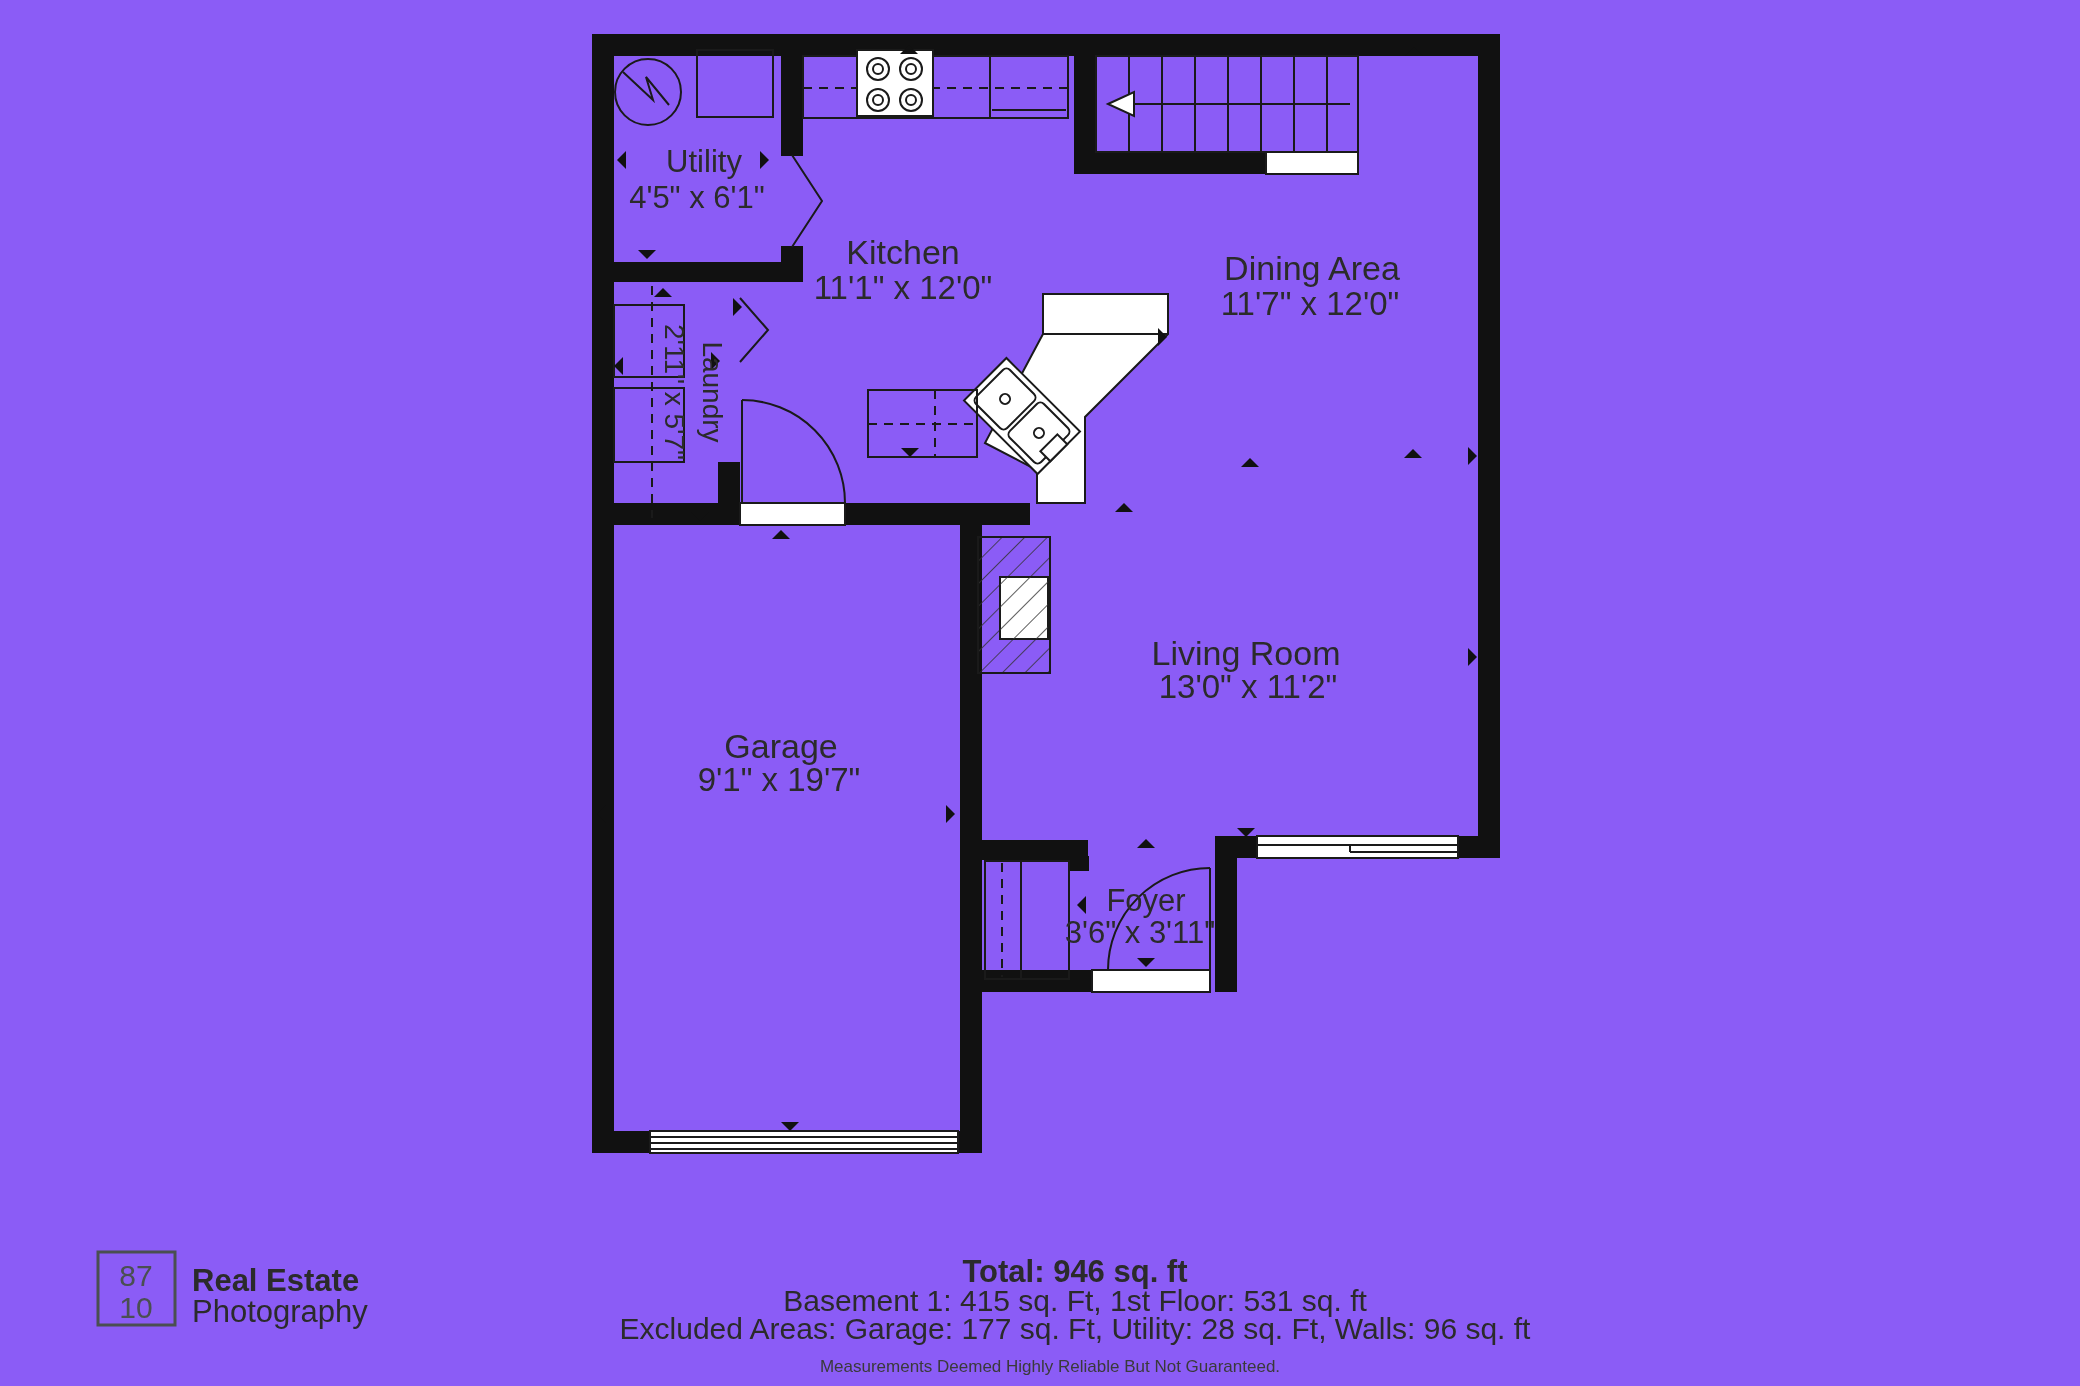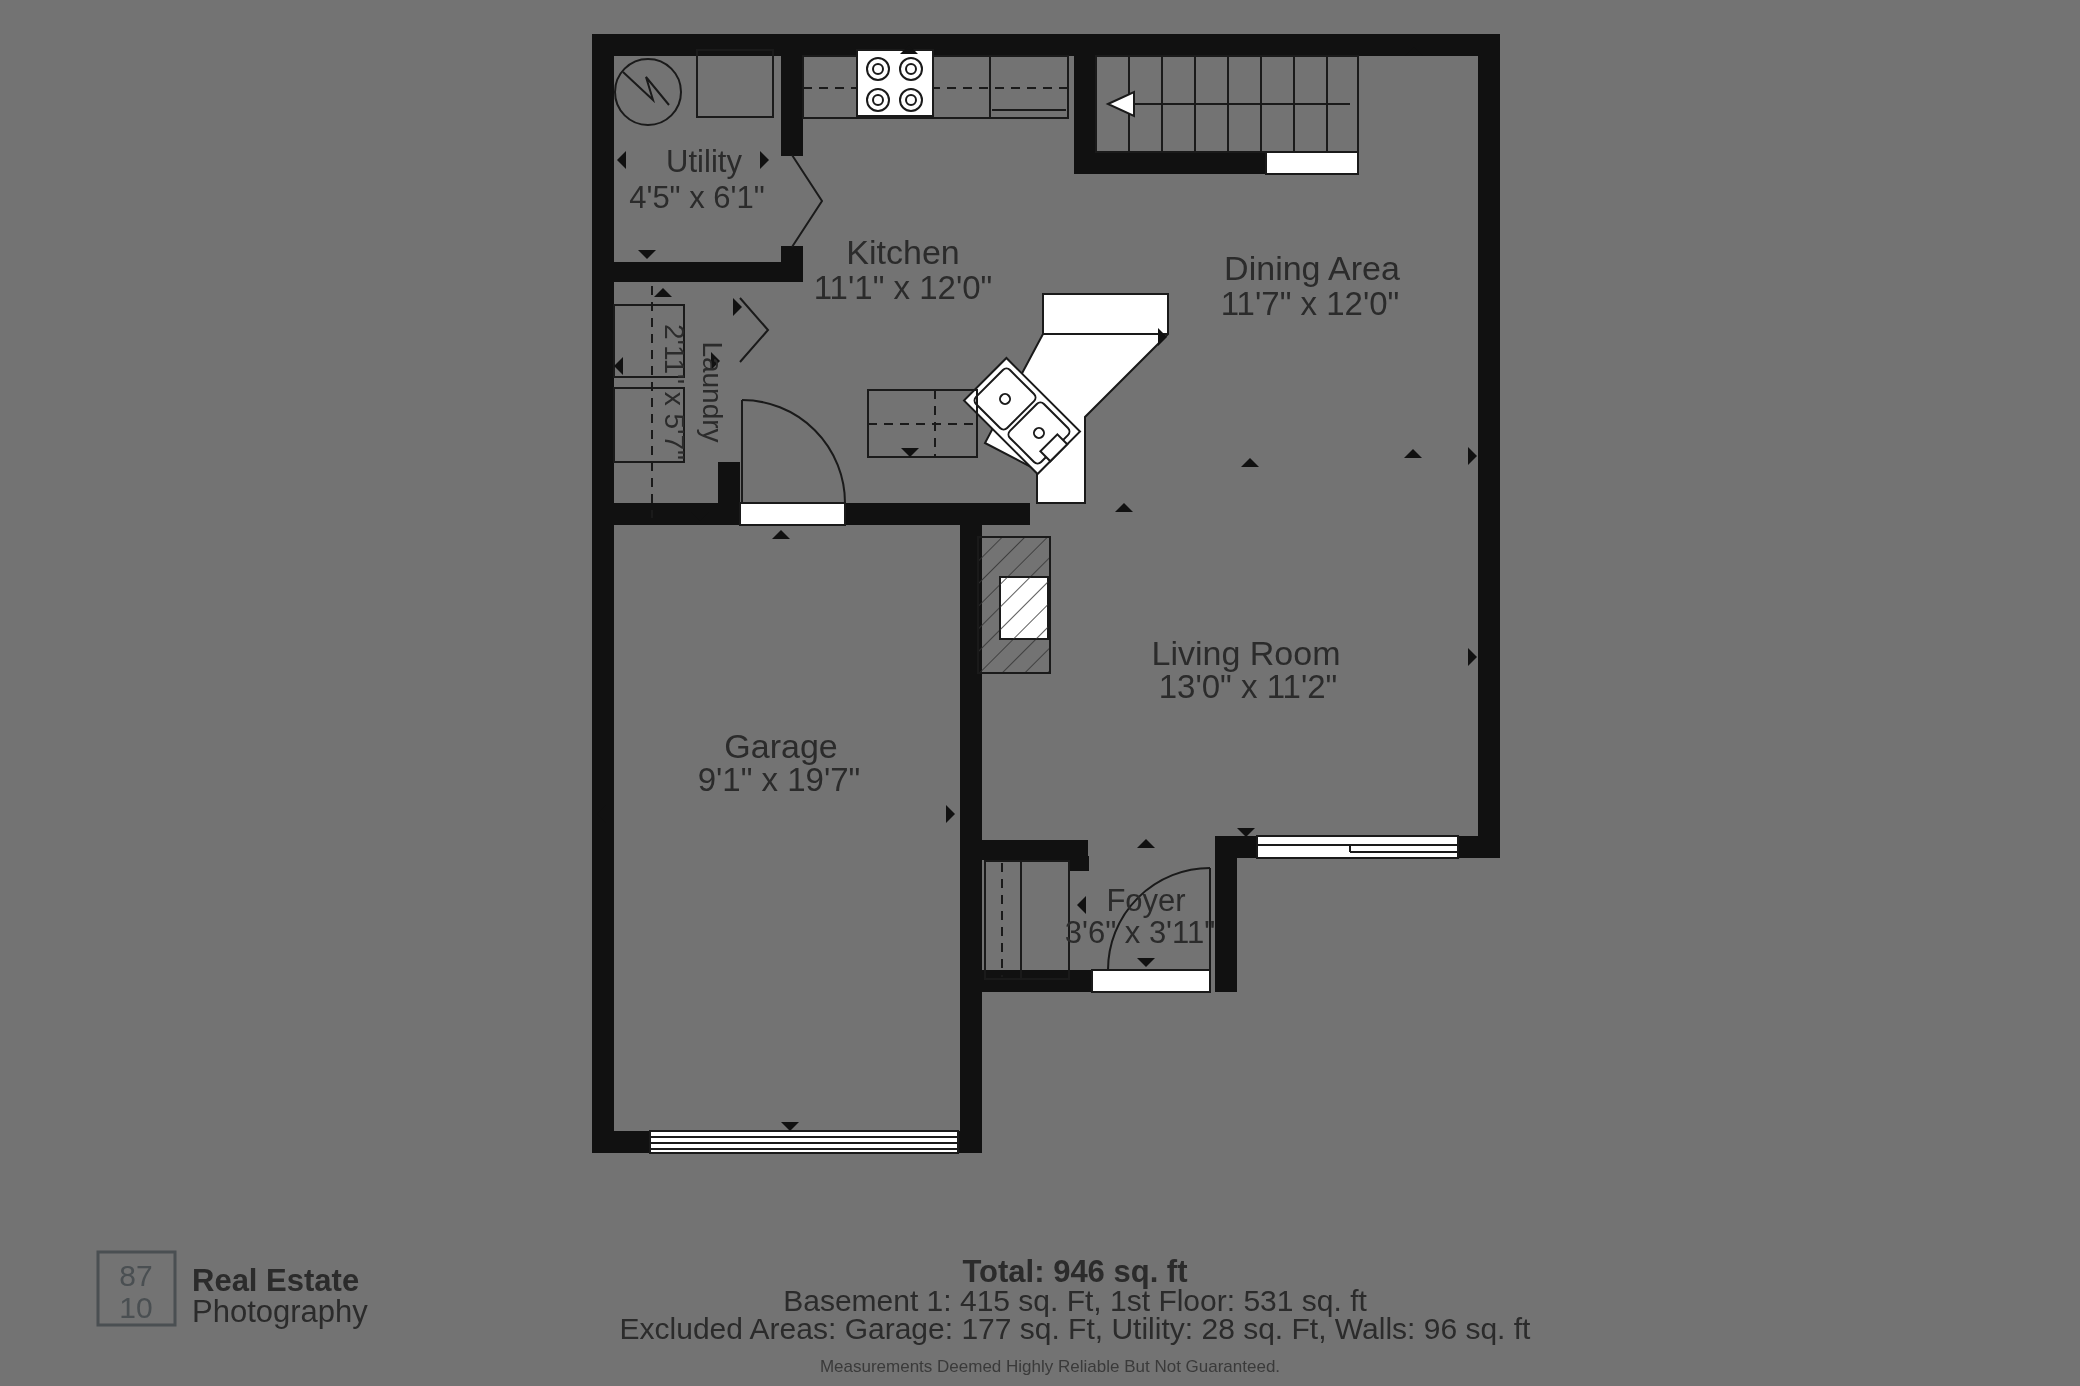--- a/index.html
+++ b/index.html
@@ -1,19 +1,19 @@
 <!DOCTYPE html>
 <html><head>
 <meta charset="utf-8">
 <style>
   html,body { margin:0; padding:0; background:#ffffff; }
   .page {
     position:relative;
     width:2080px; height:1386px;
-    background:#737373;
+    background:#8b5cf6;
     font-family:"Liberation Sans", sans-serif;
     overflow:hidden;
   }
   svg text {
     font-family:"Liberation Sans", sans-serif;
     fill:#2b2b2b;
   }
   .room-name   { font-size:34px; }
   .room-dims   { font-size:33px; }
   .room-name-sm{ font-size:31px; }

